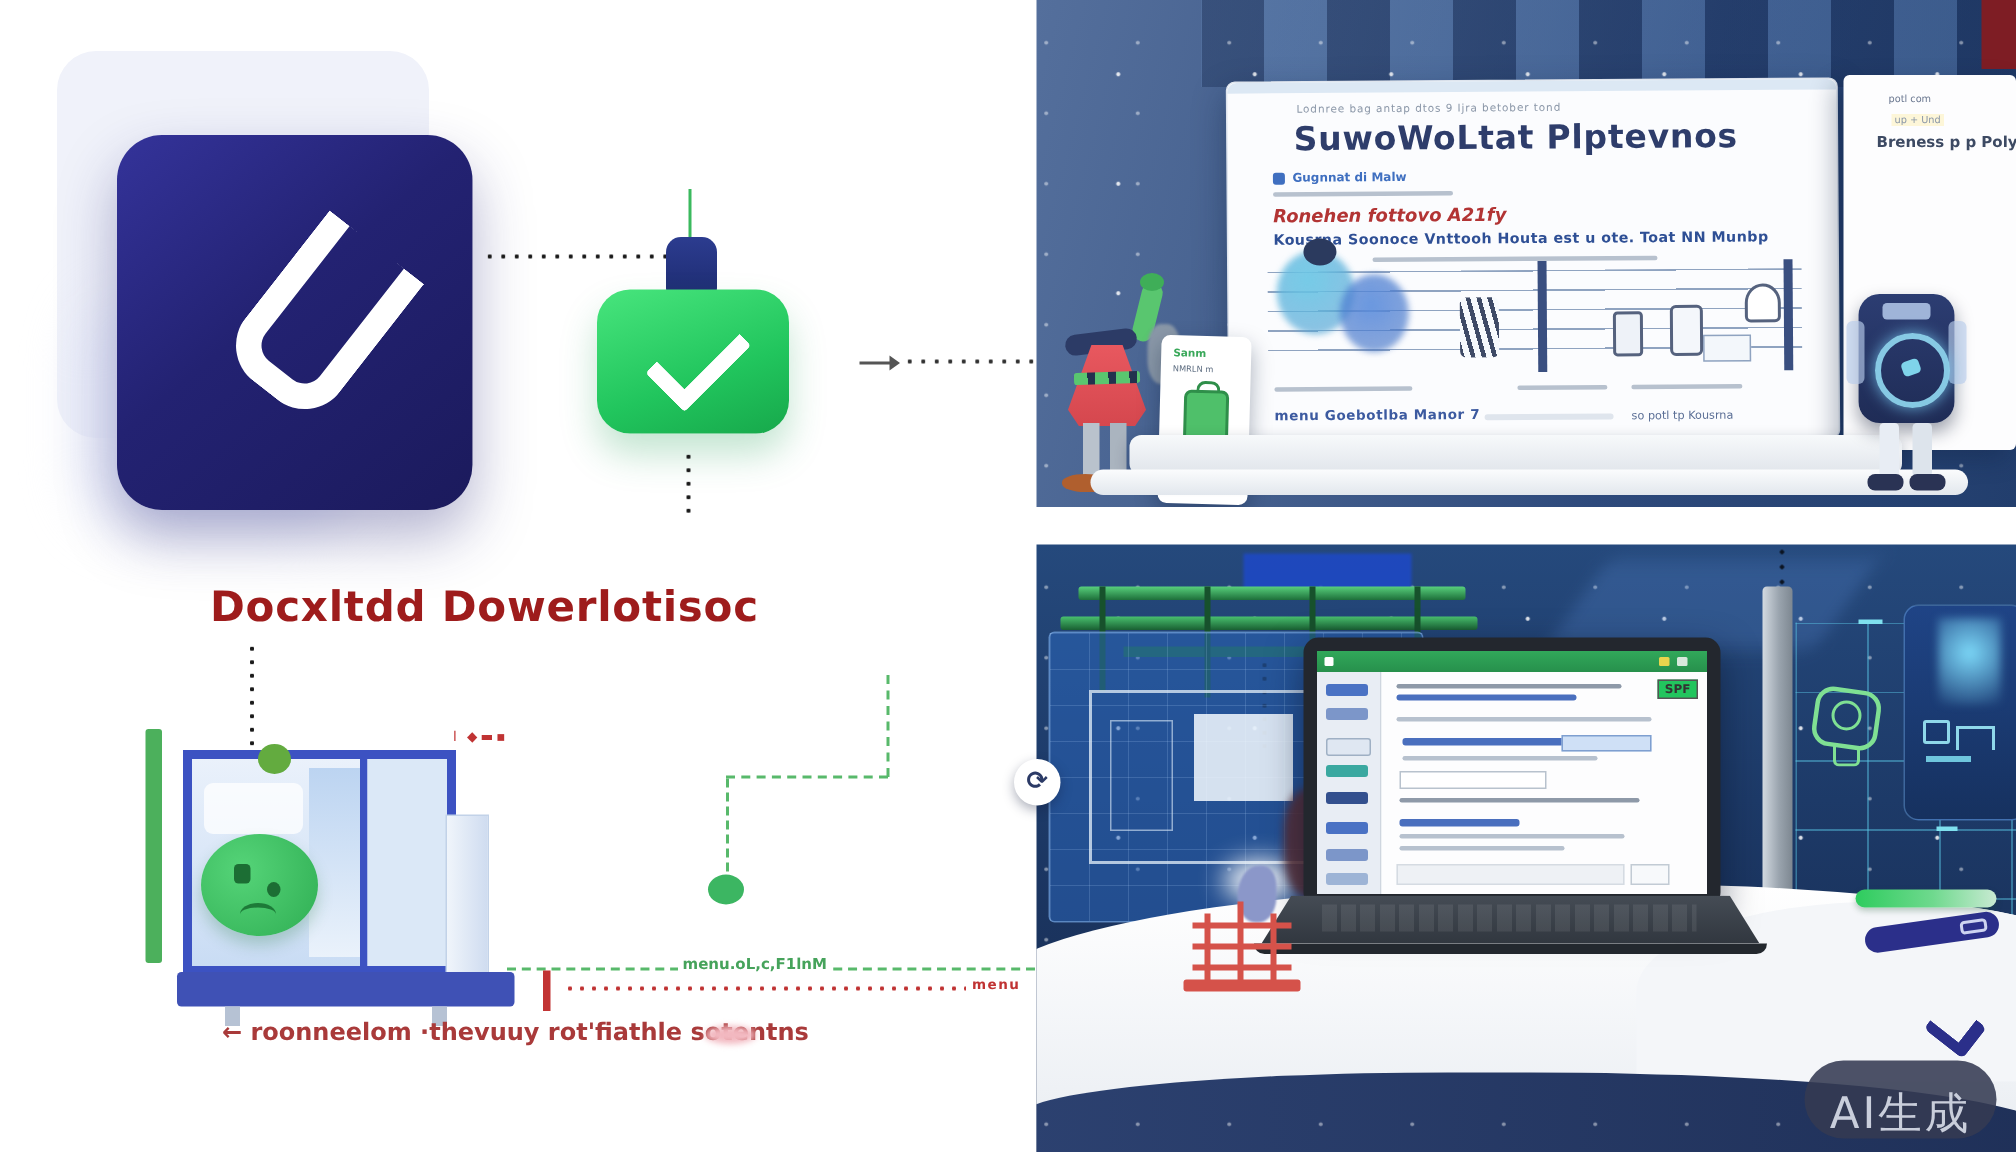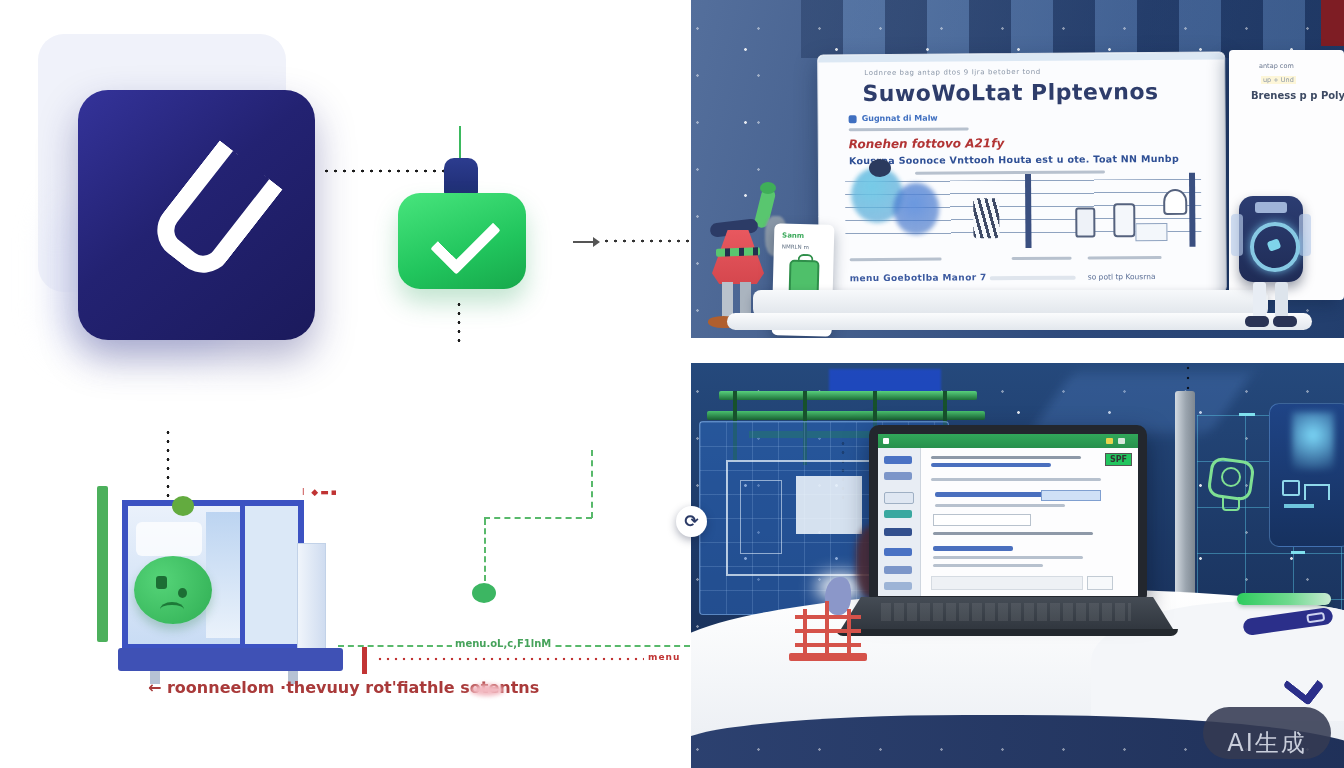--- a/index.html
+++ b/index.html
@@ -42,20 +42,21 @@
     <div class="a" style="left:444px;top:158px;width:34px;height:44px;border-radius:10px;background:linear-gradient(180deg,#2c3c8f,#1c2a6e);"></div>
     <div class="a" style="left:398px;top:193px;width:128px;height:96px;border-radius:22px;background:linear-gradient(160deg,#48e57d 0%,#21c55d 60%,#17a84b 100%);box-shadow:0 14px 24px rgba(40,160,90,.28);">
       <div class="a check" style="left:36px;top:28px;"></div>
     </div>
     <div class="a dv" style="left:457px;top:300px;height:46px;"></div>
 
     <div class="a" style="left:573px;top:241px;width:22px;height:2px;background:#555;"></div>
     <div class="a" style="left:593px;top:237px;width:0;height:0;border-left:7px solid #555;border-top:5px solid transparent;border-bottom:5px solid transparent;"></div>
     <div class="a dh" style="left:602px;top:239px;width:88px;--c:#333;"></div>
 
+    <div class="a txt" style="left:140px;top:388px;font-size:28px;font-weight:700;color:#9e1c1c;letter-spacing:.5px;">Docxltdd Dowerlotisoc</div>
     <div class="a dv" style="left:166px;top:428px;height:70px;"></div>
 
     <div class="a" style="left:97px;top:486px;width:11px;height:156px;background:#4cb05c;border-radius:2px;"></div>
     <div class="a" style="left:122px;top:500px;width:182px;height:150px;border:6px solid #3c52c2;background:linear-gradient(180deg,#eaf1fb 0%,#c9dcf4 100%);box-sizing:border-box;">
       <div class="a" style="left:8px;top:16px;width:66px;height:34px;background:rgba(255,255,255,.75);border-radius:6px;"></div>
       <div class="a" style="left:78px;top:6px;width:36px;height:126px;background:linear-gradient(180deg,#bcd4f1,#eaf2fb);"></div>
       <div class="a" style="left:112px;top:0;width:5px;height:138px;background:#3c52c2;"></div>
       <div class="a" style="left:117px;top:0;width:53px;height:138px;background:#dbe8f7;"></div>
       <div class="a" style="left:6px;top:50px;width:78px;height:68px;border-radius:50%;background:radial-gradient(circle at 35% 35%,#55d478,#2fae53);box-shadow:0 6px 10px rgba(30,120,60,.25);">
         <div class="a" style="left:22px;top:20px;width:11px;height:13px;background:#1c6e34;border-radius:3px;"></div>
@@ -118,21 +119,21 @@
       <div class="a gl" style="left:30px;top:203px;width:92px;"></div>
       <div class="a gl" style="left:192px;top:203px;width:60px;"></div>
       <div class="a gl" style="left:268px;top:203px;width:74px;"></div>
 
       <div class="a txt" style="left:30px;top:218px;font-size:9px;font-weight:700;color:#3c5aa0;letter-spacing:.4px;">menu Goebotlba Manor 7</div>
       <div class="a gl" style="left:170px;top:222px;width:86px;height:4px;background:#dfe5ed;"></div>
       <div class="a txt" style="left:268px;top:219px;font-size:7.5px;color:#5b6f96;">so potl tp Kousrna</div>
     </div>
 
     <div class="a" style="left:538px;top:50px;width:115px;height:250px;background:#fdfdfe;border-radius:4px;box-shadow:-6px 6px 16px rgba(10,25,55,.3);">
-      <div class="a txt" style="left:30px;top:12px;font-size:6.5px;color:#6b7890;">antap com</div>
+      <div class="a txt" style="left:30px;top:12px;font-size:6.5px;color:#6b7890;">potl com</div>
       <div class="a txt" style="left:32px;top:26px;font-size:6.5px;color:#8a97a8;background:#fdf6d8;padding:0 2px;">up + Und</div>
       <div class="a txt" style="left:22px;top:40px;font-size:10px;font-weight:700;color:#3d4a63;">Breness p p Poly</div>
     </div>
 
     <div class="a" style="left:9px;top:0;width:120px;height:338px;">
       <div class="a" style="left:58px;top:188px;width:14px;height:40px;background:#59c66f;border-radius:8px;transform:rotate(14deg);"></div>
       <div class="a" style="left:60px;top:182px;width:16px;height:12px;background:#3fae58;border-radius:50%;"></div>
       <div class="a" style="left:10px;top:221px;width:48px;height:14px;background:#2c3b66;border-radius:8px;transform:rotate(-7deg);"></div>
       <div class="a" style="left:12px;top:230px;width:52px;height:54px;background:linear-gradient(180deg,#e8585f,#d5474e);clip-path:polygon(30% 0,70% 0,100% 80%,86% 100%,14% 100%,0 80%);"></div>
       <div class="a" style="left:16px;top:248px;width:44px;height:8px;background:repeating-linear-gradient(90deg,#59c66f 0 9px,#22324e 9px 14px);transform:rotate(-2deg);border-radius:2px;"></div>
@@ -269,21 +270,21 @@
     <div class="a" style="left:546px;top:230px;width:94px;height:12px;border-radius:6px;background:linear-gradient(90deg,#2ecc5e 0%,#6fd98e 55%,#c8ead2 100%);box-shadow:0 2px 4px rgba(20,80,40,.3);"></div>
     <div class="a" style="left:552px;top:250px;width:90px;height:17px;background:#2b2f8a;border-radius:9px;transform:rotate(-8deg);">
       <div class="a" style="right:8px;top:4px;position:absolute;width:14px;height:5px;border:2px solid #cdd3f0;border-radius:3px;"></div>
     </div>
     <div class="a chev" style="left:596px;top:306px;"></div>
 
     <div class="a" style="left:-12px;top:352px;width:690px;height:70px;background:linear-gradient(90deg,#2c4170,#1f3058);border-radius:45% 55% 0 0 / 32px 44px;"></div>
     <div class="a stars" style="left:0;top:358px;width:653px;height:47px;"></div>
 
     <div class="a" style="left:512px;top:344px;width:128px;height:52px;background:rgba(52,58,82,.88);border-radius:26px;display:flex;align-items:center;justify-content:center;">
-      <span class="txt" style="font-size:24px;color:#c9cedb;letter-spacing:2px;margin-top:20px;">AI生成</span>
+      <span class="txt" style="font-size:29px;color:#c9cedb;letter-spacing:2px;margin-top:20px;">AI生成</span>
     </div>
   </div>
 
   <div class="a" style="left:676px;top:506px;width:31px;height:31px;background:#fff;border-radius:50%;box-shadow:0 3px 8px rgba(20,30,60,.35);display:flex;align-items:center;justify-content:center;z-index:5;">
     <span style="color:#2b3a66;font-size:17px;font-weight:700;line-height:1;">⟳</span>
   </div>
 
 </div>
 
 </body></html>

